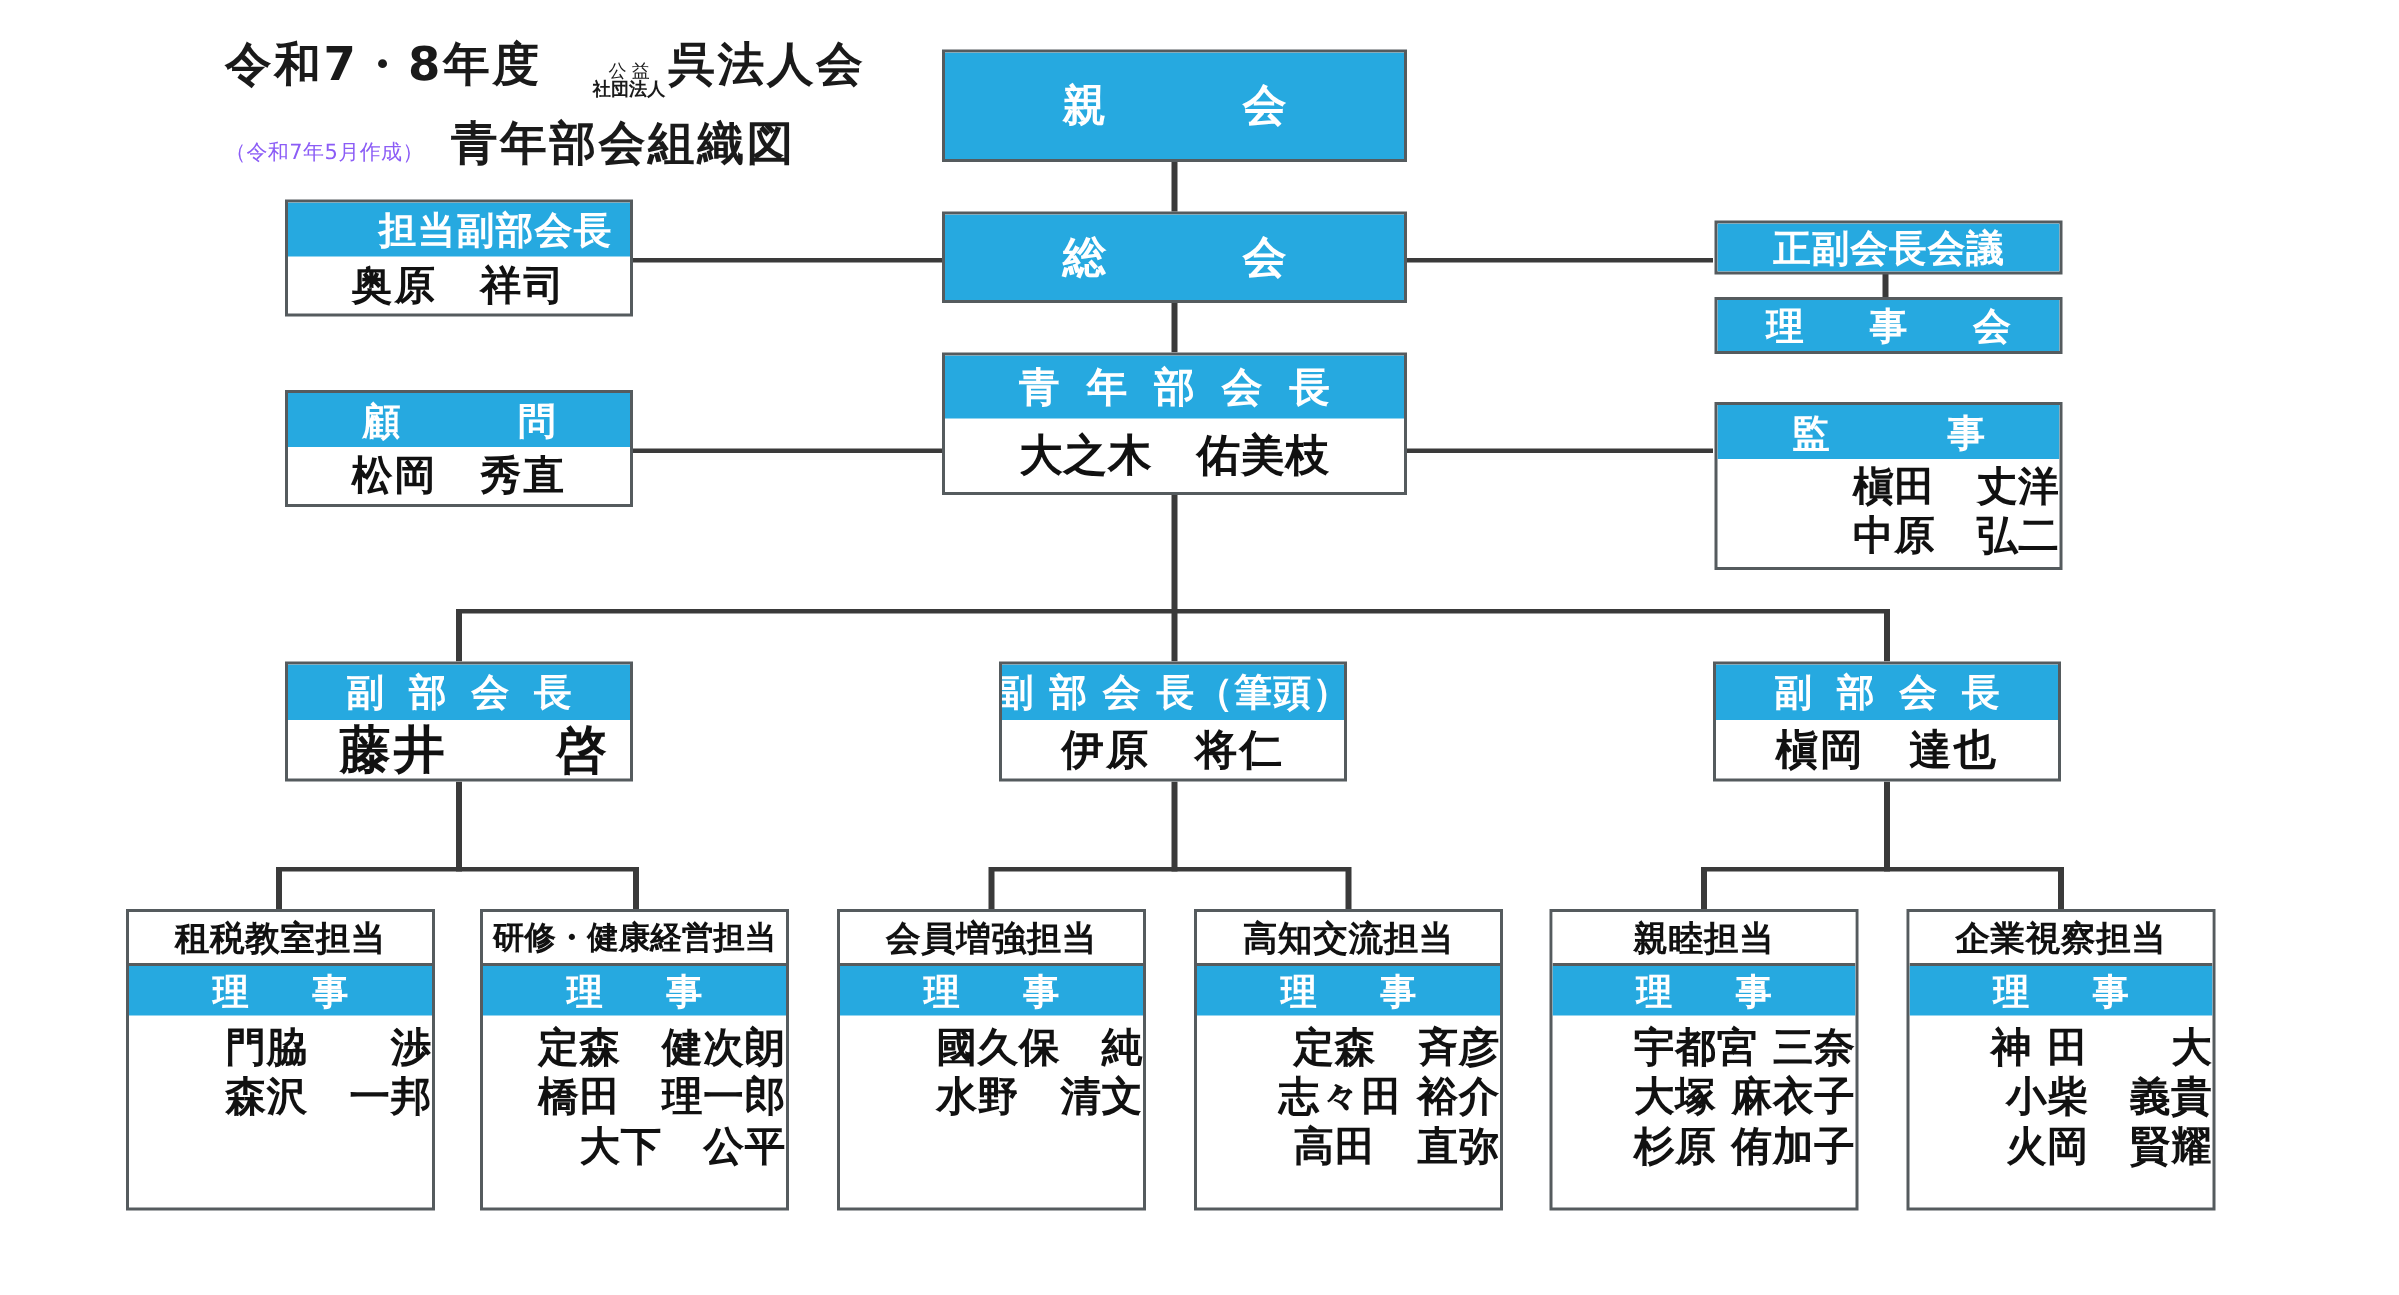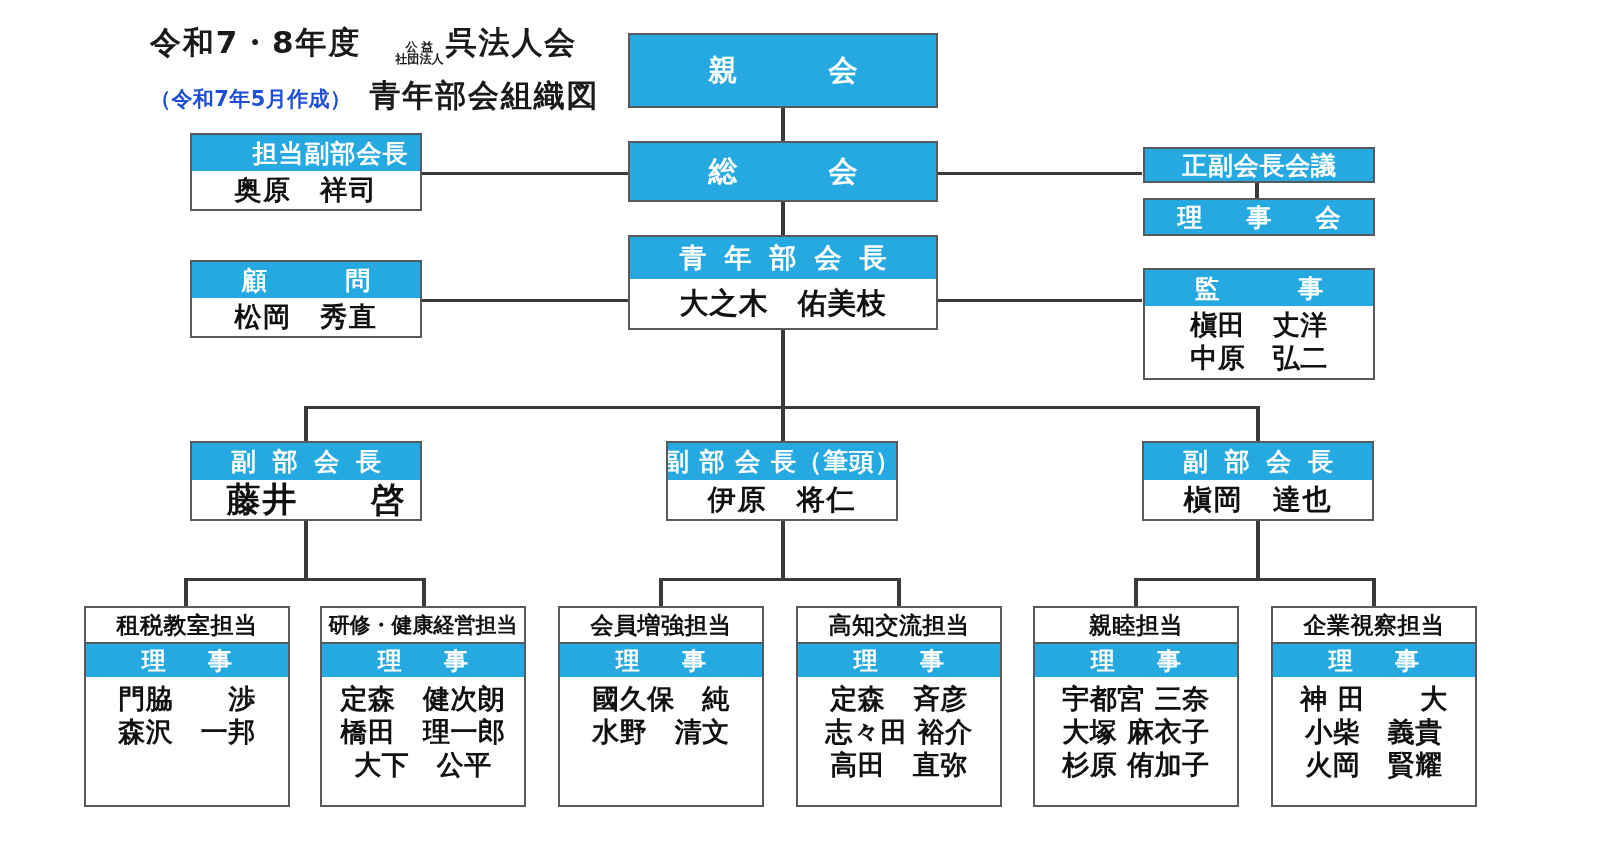--- a/index.html
+++ b/index.html
@@ -48,41 +48,41 @@
     white-space:nowrap;
   }
   .plainhdr{
     background:#ffffff;color:#111111;font-weight:bold;
     display:flex;align-items:center;justify-content:center;
     border-bottom:2px solid #555b5e;
     box-sizing:border-box;white-space:nowrap;
   }
   .names{
     display:flex;flex-direction:column;
-    align-items:center;justify-content:flex-start;
+    align-items:flex-end;justify-content:flex-start;
     box-sizing:border-box;
     padding-top:6px;
   }
   .nm{
     font-weight:bold;color:#111111;
     white-space:nowrap;line-height:1.22;
     font-size:27px;letter-spacing:0.02em;
   }
 
   
   #title-block{left:150px;top:22px;width:470px;height:95px;}
   .t-row{display:flex;align-items:baseline;white-space:nowrap;}
   .t-big{font-size:31px;font-weight:bold;letter-spacing:0.06em;color:#1a1a1a;}
-  .t-small{font-size:21px;font-weight:bold;letter-spacing:0.02em;color:#1d4ed8;}
+  .t-small{font-size:14px;font-weight:normal;letter-spacing:0.02em;color:#8b5cf6;}
   .ruby{
     display:inline-flex;flex-direction:column;
     justify-content:flex-end;align-items:center;
     line-height:1.0;margin-right:2px;position:relative;top:-2px;
   }
-  .ruby-top{font-size:12px;font-weight:bold;letter-spacing:0.30em;text-indent:0.30em;}
+  .ruby-top{font-size:12px;font-weight:normal;letter-spacing:0.30em;text-indent:0.30em;}
   .ruby-bot{font-size:12px;font-weight:bold;letter-spacing:0.01em;}
 </style>
 </head>
 <body>
 
 <div id="root">
 
   <div id="title-block" class="abs">
     <div class="t-row" style="margin-bottom:8px;">
       <span class="t-big">令和7・8年度</span>

